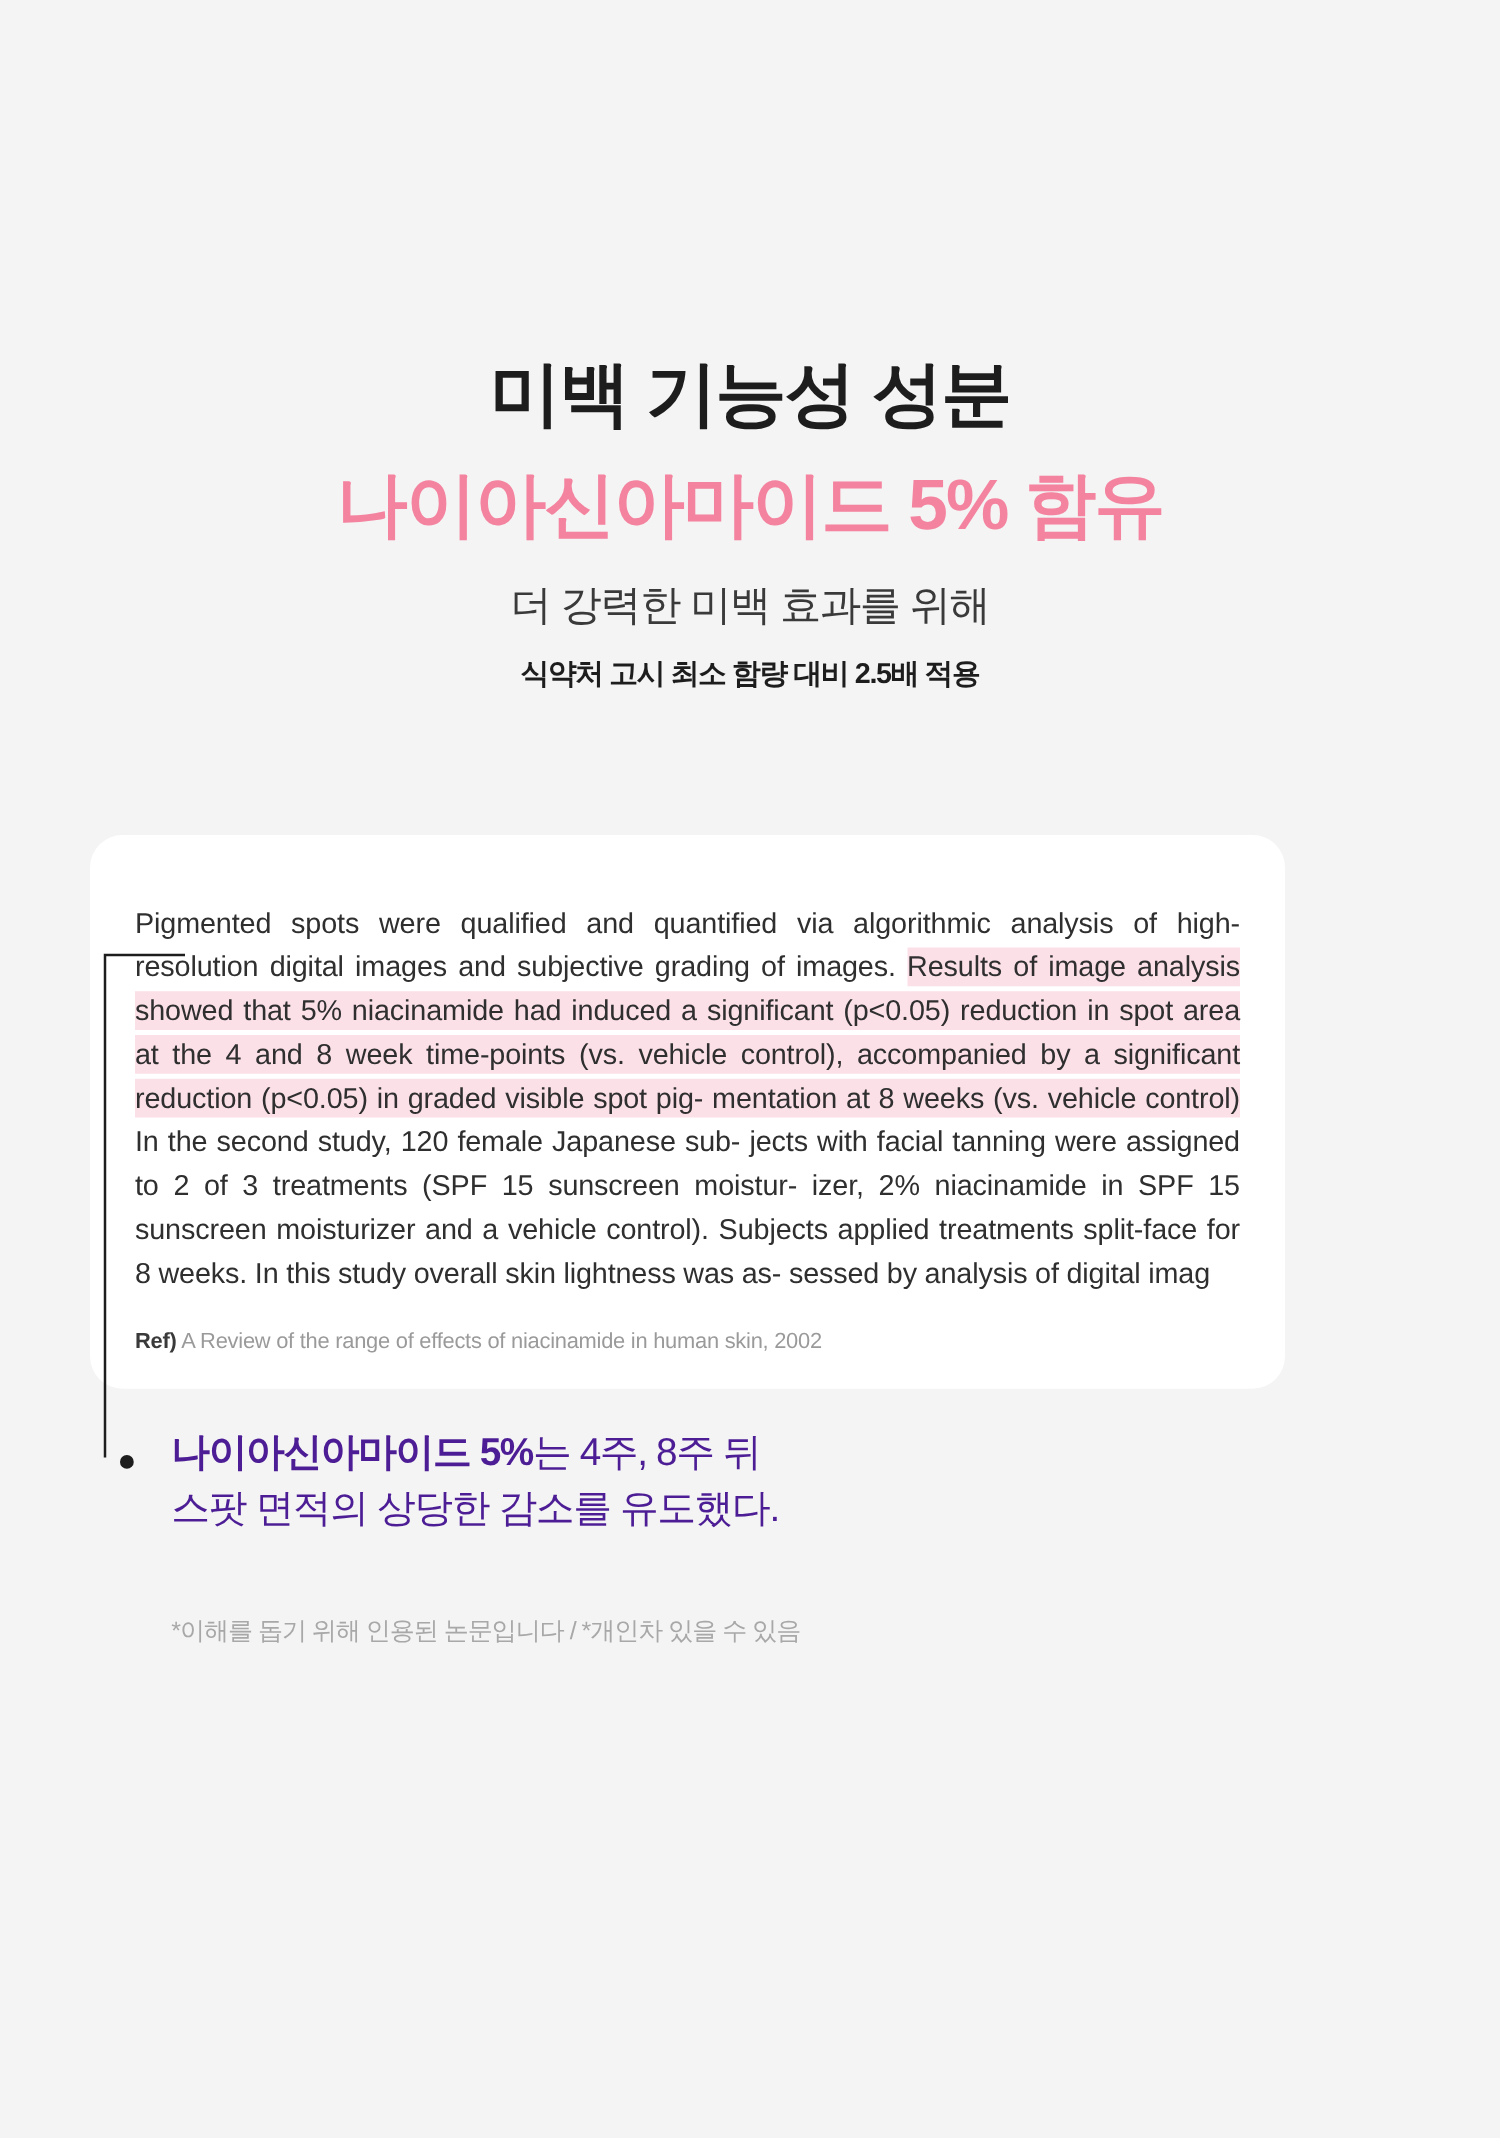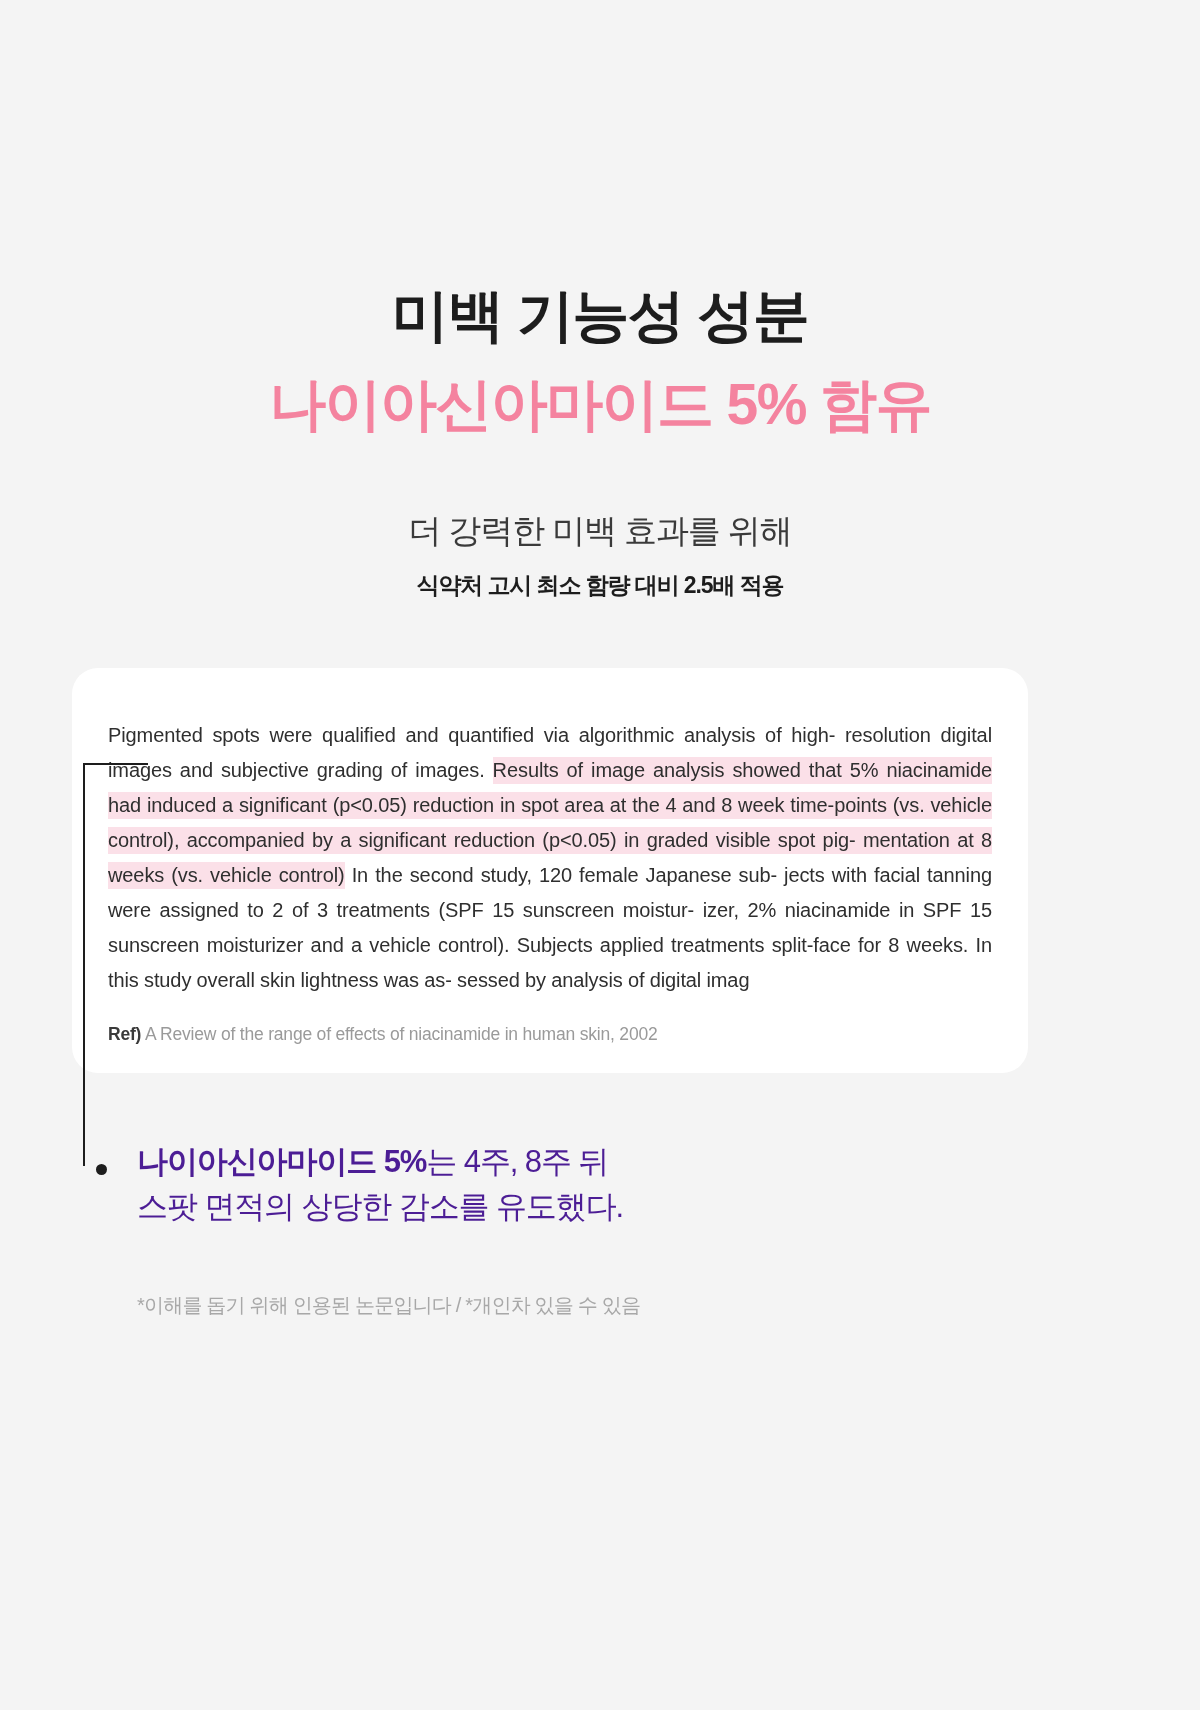--- a/index.html
+++ b/index.html
@@ -38,21 +38,21 @@
   }
   .title-line2 {
     margin-top: 22px;
     font-size: 57px;
     font-weight: 700;
     color: #f4839f;
     letter-spacing: -1.6px;
     line-height: 1.18;
   }
   .subtitle-line1 {
-    margin-top: 70px;
+    margin-top: 23px;
     font-size: 33px;
     font-weight: 400;
     color: #3a3a3a;
     letter-spacing: -1.1px;
   }
   .subtitle-line2 {
     margin-top: 16px;
     font-size: 23px;
     font-weight: 700;
     color: #1d1d1d;
@@ -64,21 +64,21 @@
     position: absolute;
     top: 668px;
     left: 72px;
     width: 956px;
     background: #ffffff;
     border-radius: 26px;
     box-sizing: border-box;
     padding: 30px 36px 28px 36px;
   }
   .paper-body {
-    font-size: 20px;
+    font-size: 23px;
     line-height: 35px;
     color: #2f2f2f;
     letter-spacing: -0.1px;
     text-align: justify;
     text-justify: inter-word;
     word-spacing: -0.2px;
   }
   .paper-body .hl {
     background: #fbe0e8;
     padding: 2px 0 3px 0;

